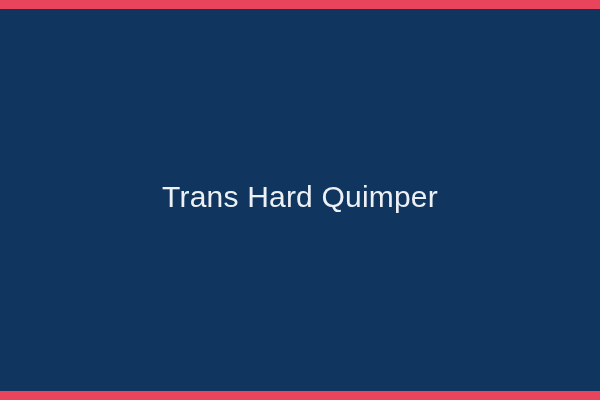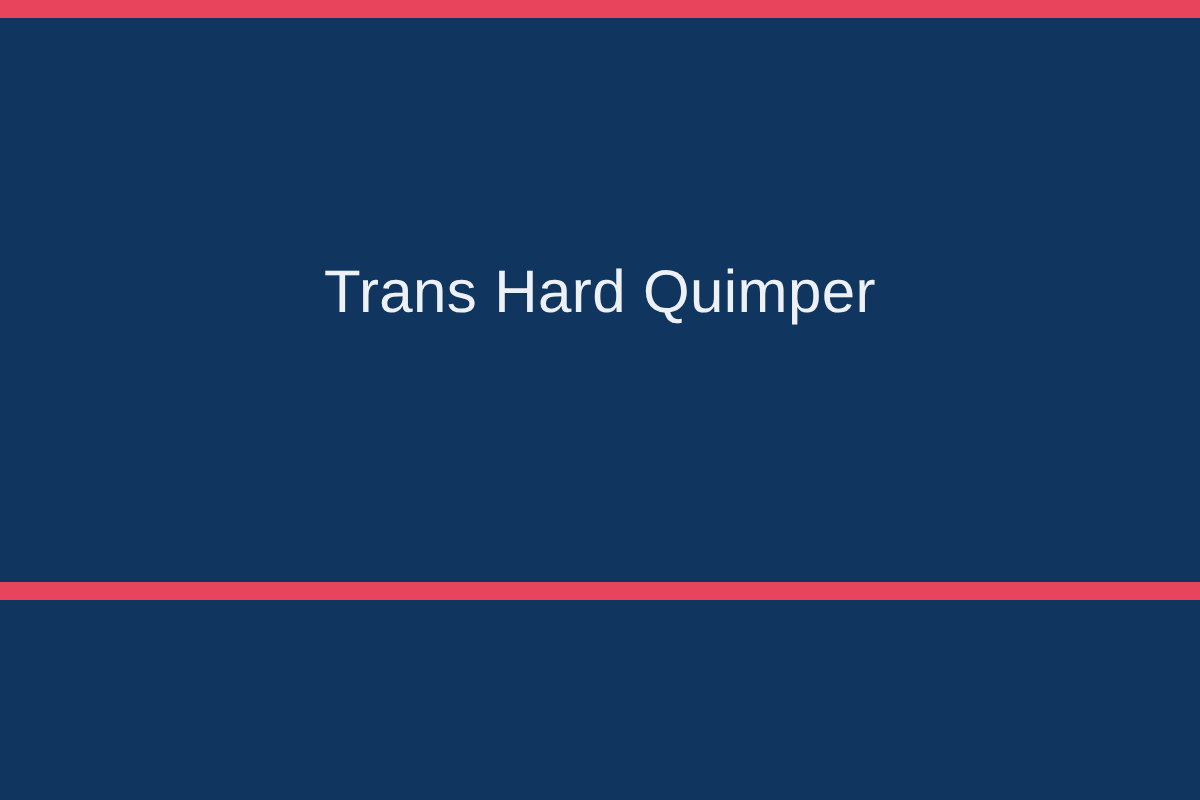--- a/index.html
+++ b/index.html
@@ -12,21 +12,21 @@
     width: 600px;
     height: 400px;
     overflow: hidden;
     background: #10355e;
     font-family: "Liberation Sans", sans-serif;
   }
 
   .banner {
     position: relative;
     width: 600px;
-    height: 300px;
+    height: 400px;
     box-sizing: border-box;
     display: flex;
     flex-direction: column;
     background-color: #10355e;
   }
 
   .accent-bar {
     flex: 0 0 auto;
     width: 100%;
     height: 9px;

